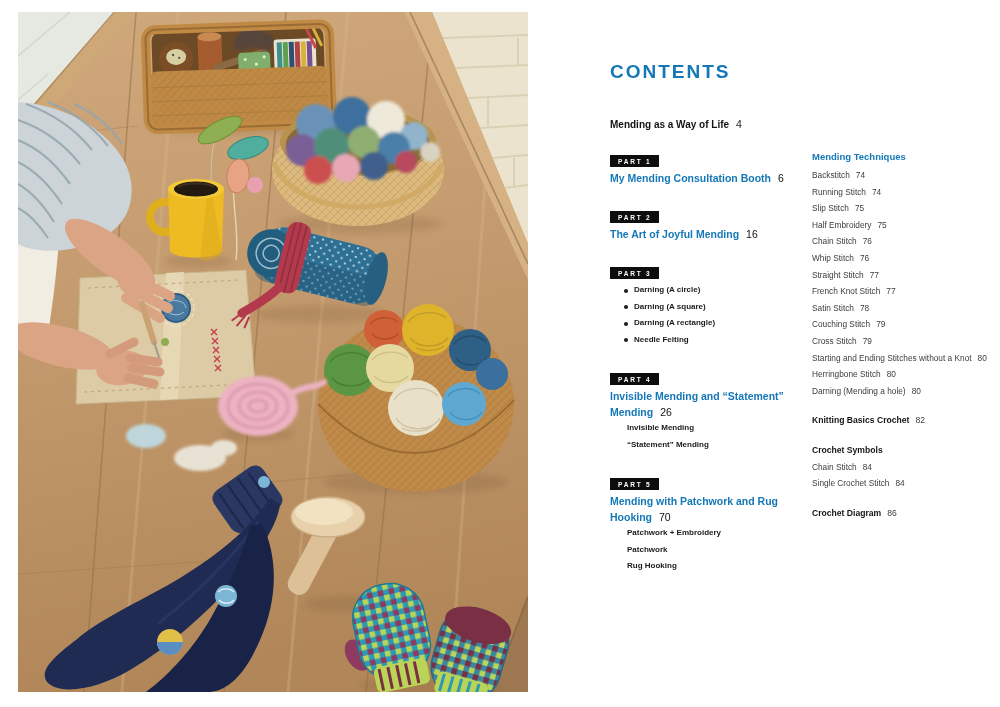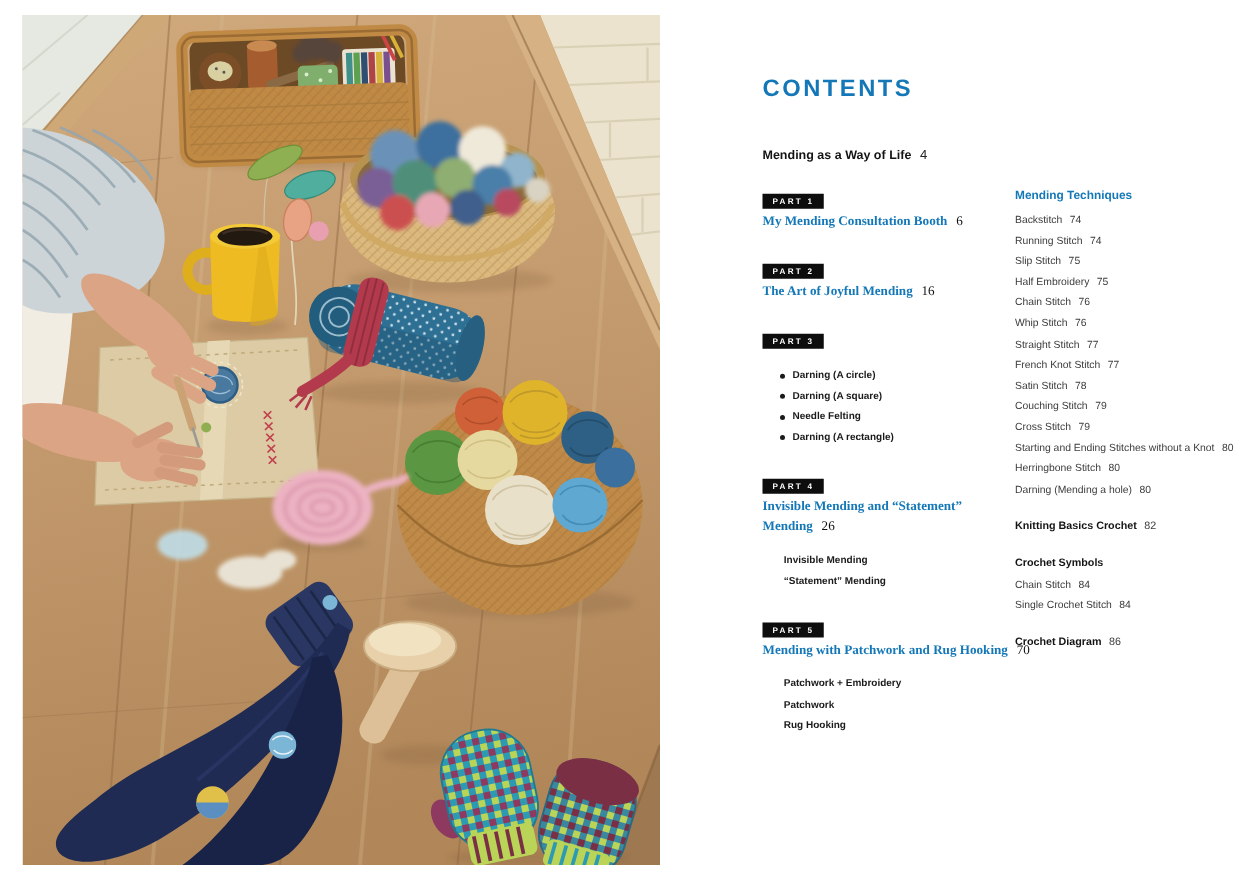--- a/index.html
+++ b/index.html
@@ -11,23 +11,23 @@
   
   .toc-title{position:absolute;left:610px;top:61px;font-size:19px;font-weight:bold;
              letter-spacing:2px;color:#1478b8;}
   .toc-intro{position:absolute;left:610px;top:118px;font-size:10px;font-weight:bold;color:#141414;}
   .toc-intro .pg{font-weight:normal;font-size:10.5px;margin-left:7px;color:#222;}
 
   .col-left{position:absolute;left:610px;top:150px;width:215px;}
   .part{margin-bottom:20px;}
   .badge{display:inline-block;background:#0d0d0d;color:#ffffff;font-size:6.5px;font-weight:bold;
          letter-spacing:1.8px;padding:3px 8px 2px 8px;margin-bottom:3px;}
-  .part-title{font-size:10.5px;font-weight:bold;color:#1478b8;line-height:16px;font-family:Liberation Serif, serif;}
+  .part-title{font-size:10.5px;font-weight:bold;color:#1478b8;line-height:16px;}
   .part-title .pg{font-weight:normal;color:#111;font-size:10.5px;margin-left:7px;}
-  .part-items{margin-top:10px;}
+  .part-items{margin-top:0;}
   .part-items .sub{font-size:8px;font-weight:bold;color:#1a1a1a;line-height:16.5px;padding-left:17px;}
   .part-items.bulleted .sub{padding-left:24px;position:relative;}
   .part-items.bulleted .sub::before{content:"";position:absolute;left:14px;top:6.5px;width:4px;height:4px;
          border-radius:50%;background:#1a1a1a;}
 
   .col-right{position:absolute;left:812px;top:150px;width:180px;}
   .tech-heading{font-size:9.5px;font-weight:bold;color:#1478b8;line-height:14px;margin-bottom:3px;}
   .trow{font-size:8.3px;color:#3c3c3c;line-height:16.6px;white-space:nowrap;}
   .trow .pg{margin-left:6px;color:#3c3c3c;}
   .xrow{font-size:8.6px;font-weight:bold;color:#141414;line-height:16.6px;margin-top:13px;white-space:nowrap;}
@@ -402,23 +402,23 @@
       </div>
 
       <div class="part">
         <span class="badge">PART 3</span>
         <div class="part-items bulleted">
 
             <div class="sub">Darning (A circle)</div>
 
             <div class="sub">Darning (A square)</div>
 
+            <div class="sub">Darning (A rectangle)</div>
+
             <div class="sub">Needle Felting</div>
-
-            <div class="sub">Darning (A rectangle)</div>
           </div>
       </div>
 
       <div class="part">
         <span class="badge">PART 4</span>
         <div class="part-title">
           <span>Invisible Mending and “Statement” Mending</span><span class="pg">26</span>
         </div>
         <div class="part-items">
 

